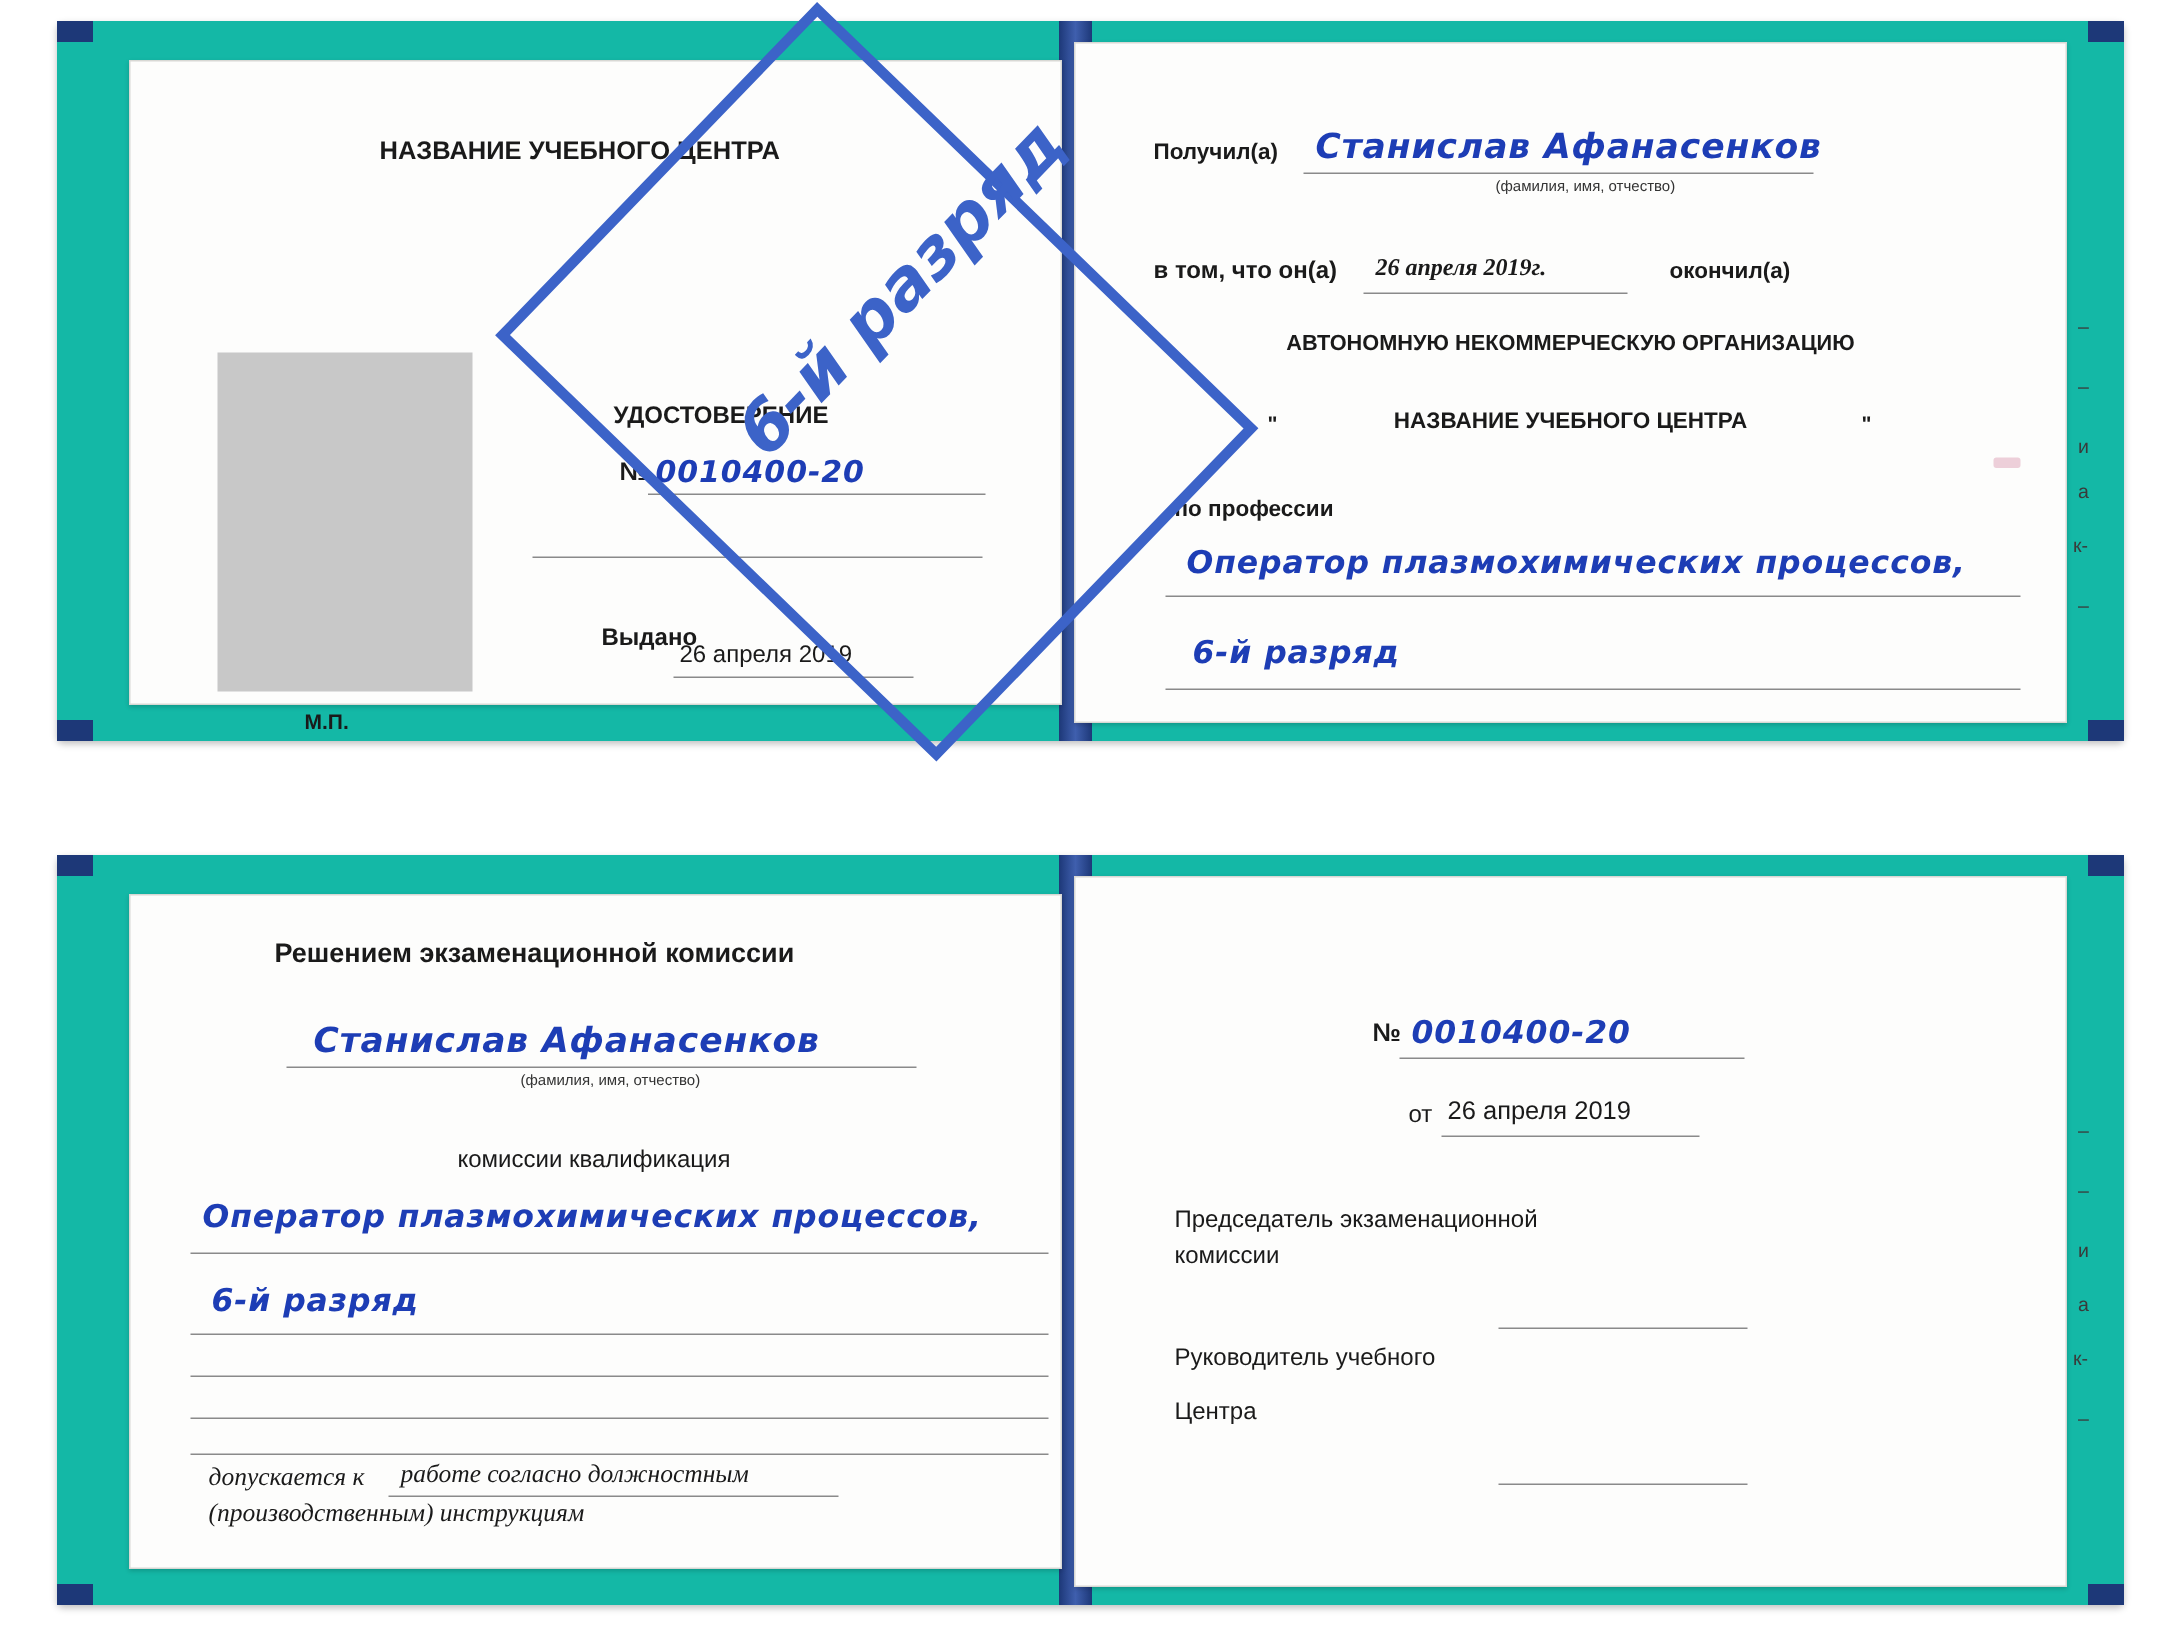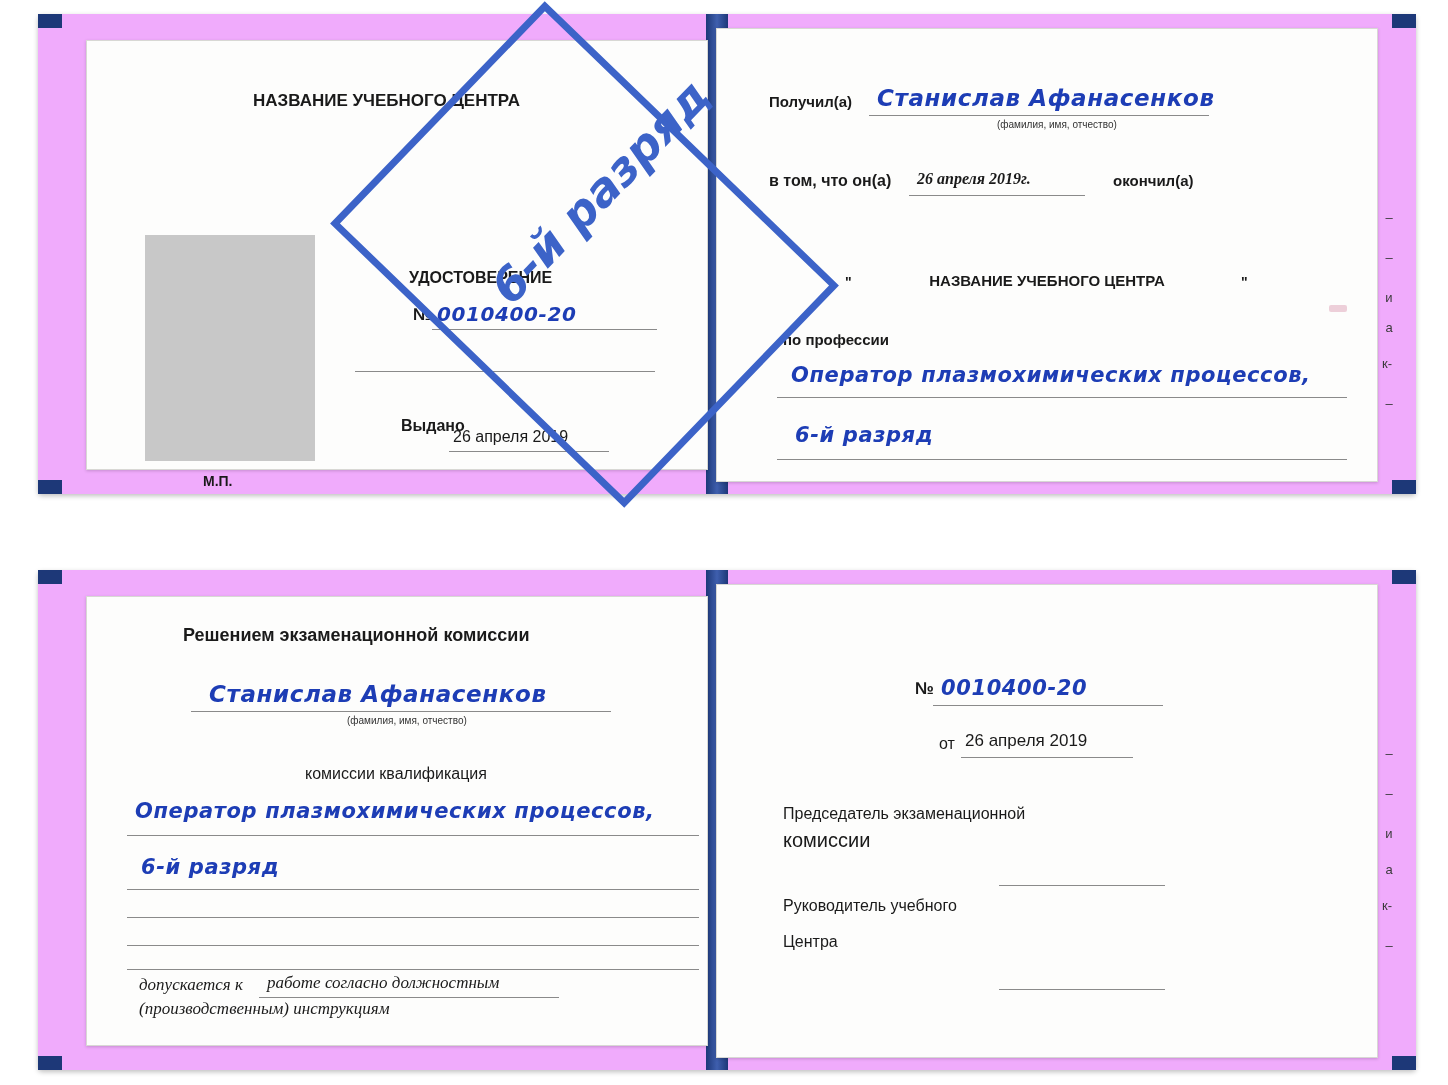--- a/index.html
+++ b/index.html
@@ -14,21 +14,21 @@
     position: relative;
     width: 1448px;
     height: 1085px;
     overflow: hidden;
     background: #ffffff;
   }
 
   
   .booklet {
     position: absolute;
-    background: #f0abfc;
+    background: #14b8a6;
     border-radius: 4px;
     box-shadow: 0 2px 5px rgba(0,0,0,0.25);
     text-decoration: underline;
   }
   .booklet.top {
     left: 38px; top: 14px; width: 1378px; height: 480px;
   }
   .booklet.bottom {
     left: 38px; top: 570px; width: 1378px; height: 500px;
   }
@@ -194,20 +194,21 @@
       <div class="t bold" style="left:52px;top:64px;font-size:15px;">Получил(а)</div>
       <div class="t hand" style="left:160px;top:56px;font-size:23px;">Станислав Афанасенков</div>
       <div class="line" style="left:152px;top:86px;width:340px;"></div>
       <div class="t tiny" style="left:280px;top:90px;">(фамилия, имя, отчество)</div>
 
       <div class="t bold" style="left:52px;top:143px;font-size:16px;">в том, что он(а)</div>
       <div class="t ital" style="left:200px;top:141px;font-size:16px;font-weight:bold;">26 апреля 2019г.</div>
       <div class="line" style="left:192px;top:166px;width:176px;"></div>
       <div class="t bold" style="left:396px;top:143px;font-size:15px;">окончил(а)</div>
 
+      <div class="t bold center" style="left:30px;top:192px;width:600px;font-size:14.5px;">АВТОНОМНУЮ НЕКОММЕРЧЕСКУЮ ОРГАНИЗАЦИЮ</div>
       <div class="t bold" style="left:128px;top:245px;font-size:14px;">"</div>
       <div class="t bold center" style="left:30px;top:243px;width:600px;font-size:15px;">НАЗВАНИЕ УЧЕБНОГО ЦЕНТРА</div>
       <div class="t bold" style="left:524px;top:245px;font-size:14px;">"</div>
 
       <div class="t bold" style="left:66px;top:302px;font-size:15px;">по профессии</div>
 
       <div class="t hand" style="left:74px;top:334px;font-size:21px;">Оператор плазмохимических процессов,</div>
       <div class="line" style="left:60px;top:368px;width:570px;"></div>
 
       <div class="t hand" style="left:78px;top:394px;font-size:21px;">6-й разряд</div>
@@ -266,21 +267,21 @@
 
       <div class="t bold" style="left:198px;top:94px;font-size:17px;">№</div>
       <div class="t hand" style="left:224px;top:91px;font-size:21px;">0010400-20</div>
       <div class="line" style="left:216px;top:120px;width:230px;"></div>
 
       <div class="t" style="left:222px;top:150px;font-size:16px;">от</div>
       <div class="t" style="left:248px;top:146px;font-size:17px;">26 апреля 2019</div>
       <div class="line" style="left:244px;top:172px;width:172px;"></div>
 
       <div class="t" style="left:66px;top:220px;font-size:16px;">Председатель экзаменационной</div>
-      <div class="t" style="left:66px;top:244px;font-size:20px;">комиссии</div>
+      <div class="t" style="left:66px;top:244px;font-size:16px;">комиссии</div>
       <div class="line" style="left:282px;top:300px;width:166px;"></div>
 
       <div class="t" style="left:66px;top:312px;font-size:16px;">Руководитель учебного</div>
       <div class="t" style="left:66px;top:348px;font-size:16px;">Центра</div>
       <div class="line" style="left:282px;top:404px;width:166px;"></div>
     </div>
 
     <div class="edge-col" style="left:1344px;top:176px;">–</div>
     <div class="edge-col" style="left:1344px;top:216px;">–</div>
     <div class="edge-col" style="left:1344px;top:256px;">и</div>

